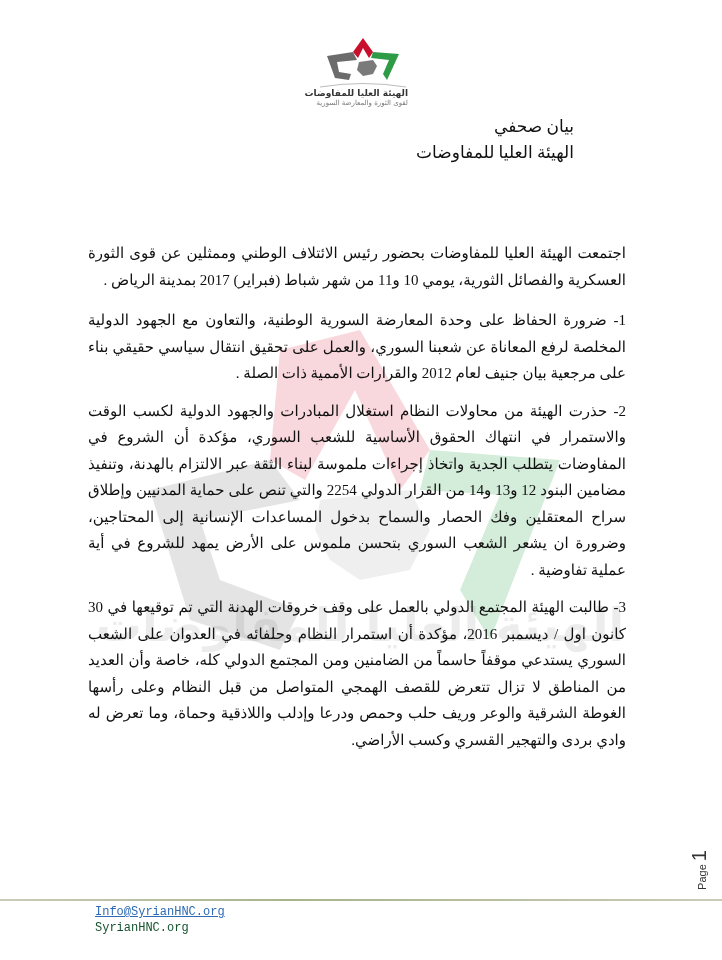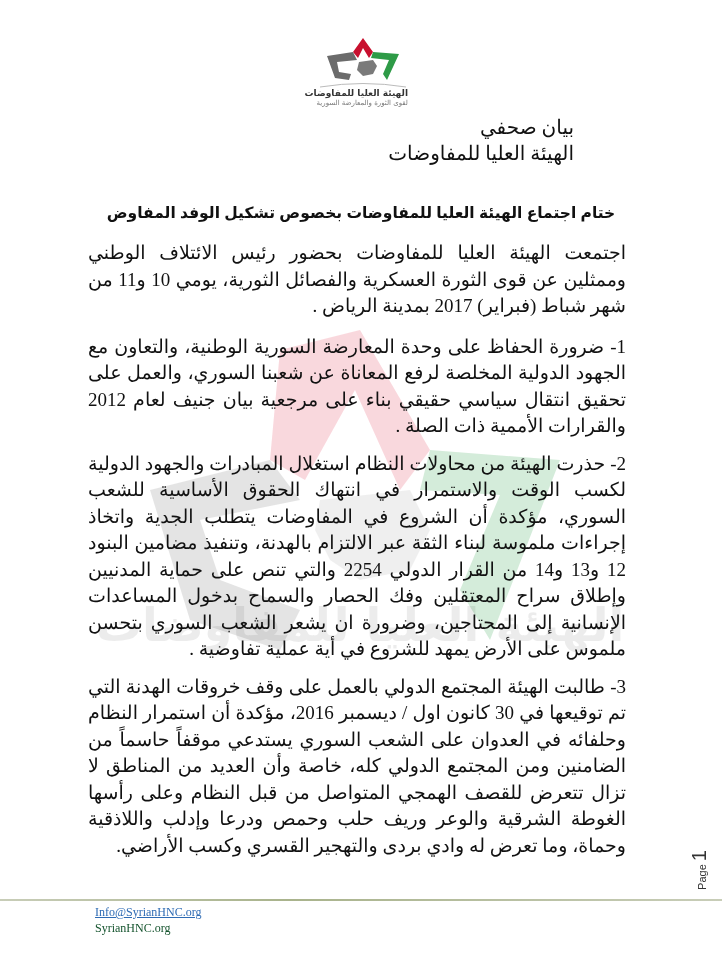--- a/index.html
+++ b/index.html
@@ -77,21 +77,21 @@
       pointer-events: none;
     }
 
     
     .header-block {
       position: absolute;
       right: 148px;
       top: 114px;
       direction: rtl;
       text-align: right;
-      font-size: 20px;
+      font-size: 17px;
       line-height: 26px;
     }
 
     .title {
       position: absolute;
       left: 60px;
       right: 60px;
       top: 202px;
       direction: rtl;
       text-align: center;
@@ -102,21 +102,21 @@
     }
 
     .body-text {
       position: absolute;
       left: 88px;
       right: 96px;
       top: 240px;
       direction: rtl;
       text-align: justify;
       text-align-last: right;
-      font-size: 19px;
+      font-size: 15px;
       line-height: 26.5px;
     }
     .body-text p {
       margin: 0 0 11px 0;
       position: relative;
     }
     .body-text p.intro { margin-bottom: 14px; }
 
     
     .page-num {
@@ -144,21 +144,21 @@
       left: 0;
       top: 899px;
       width: 722px;
       height: 2px;
       background: linear-gradient(to right, #c8cdb8, #a9b38c 40%, #c8cdb8);
     }
     .footer {
       position: absolute;
       left: 95px;
       top: 904px;
-      font-family: Liberation Serif, serif;
+      font-family: Liberation Mono, monospace;
       font-size: 12px;
       line-height: 16px;
     }
     .footer a {
       color: #2e6bb4;
       text-decoration: underline;
       display: block;
     }
     .footer .site {
       color: #14532d;
@@ -200,21 +200,20 @@
     </svg>
     <div class="logo-title">الهيئة العليا للمفاوضات</div>
     <div class="logo-sub">لقوى الثورة والمعارضة السورية</div>
   </div>
 
   <div class="header-block">
     <div>بيان صحفي</div>
     <div>الهيئة العليا للمفاوضات</div>
   </div>
 
-  <div class="title">ختام اجتماع الهيئة العليا للمفاوضات بخصوص تشكيل الوفد المفاوض</div>
 
   <div class="body-text">
     <p class="intro">اجتمعت الهيئة العليا للمفاوضات بحضور رئيس الائتلاف الوطني وممثلين عن قوى الثورة العسكرية والفصائل الثورية، يومي 10 و11 من شهر شباط (فبراير) 2017 بمدينة الرياض .</p>
     <p>1- ضرورة الحفاظ على وحدة المعارضة السورية الوطنية، والتعاون مع الجهود الدولية المخلصة لرفع المعاناة عن شعبنا السوري، والعمل على تحقيق انتقال سياسي حقيقي بناء على مرجعية بيان جنيف لعام 2012 والقرارات الأممية ذات الصلة .</p>
     <p>2- حذرت الهيئة من محاولات النظام استغلال المبادرات والجهود الدولية لكسب الوقت والاستمرار في انتهاك الحقوق الأساسية للشعب السوري، مؤكدة أن الشروع في المفاوضات يتطلب الجدية واتخاذ إجراءات ملموسة لبناء الثقة عبر الالتزام بالهدنة، وتنفيذ مضامين البنود 12 و13 و14 من القرار الدولي 2254 والتي تنص على حماية المدنيين وإطلاق سراح المعتقلين وفك الحصار والسماح بدخول المساعدات الإنسانية إلى المحتاجين، وضرورة ان يشعر الشعب السوري بتحسن ملموس على الأرض يمهد للشروع في أية عملية تفاوضية .</p>
     <p>3- طالبت الهيئة المجتمع الدولي بالعمل على وقف خروقات الهدنة التي تم توقيعها في 30 كانون اول / ديسمبر 2016، مؤكدة أن استمرار النظام وحلفائه في العدوان على الشعب السوري يستدعي موقفاً حاسماً من الضامنين ومن المجتمع الدولي كله، خاصة وأن العديد من المناطق لا تزال تتعرض للقصف الهمجي المتواصل من قبل النظام وعلى رأسها الغوطة الشرقية والوعر وريف حلب وحمص ودرعا وإدلب واللاذقية وحماة، وما تعرض له وادي بردى والتهجير القسري وكسب الأراضي.</p>
   </div>
 
   <div class="page-num">
     <div class="page-num-inner">

